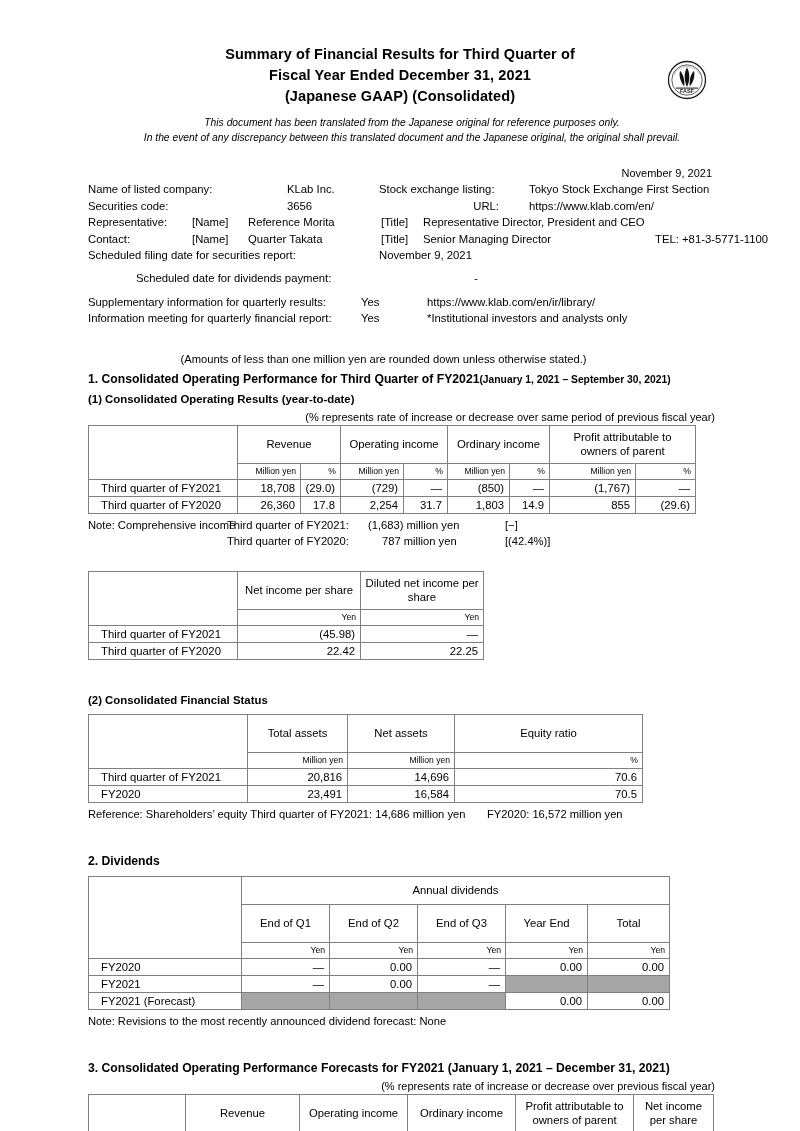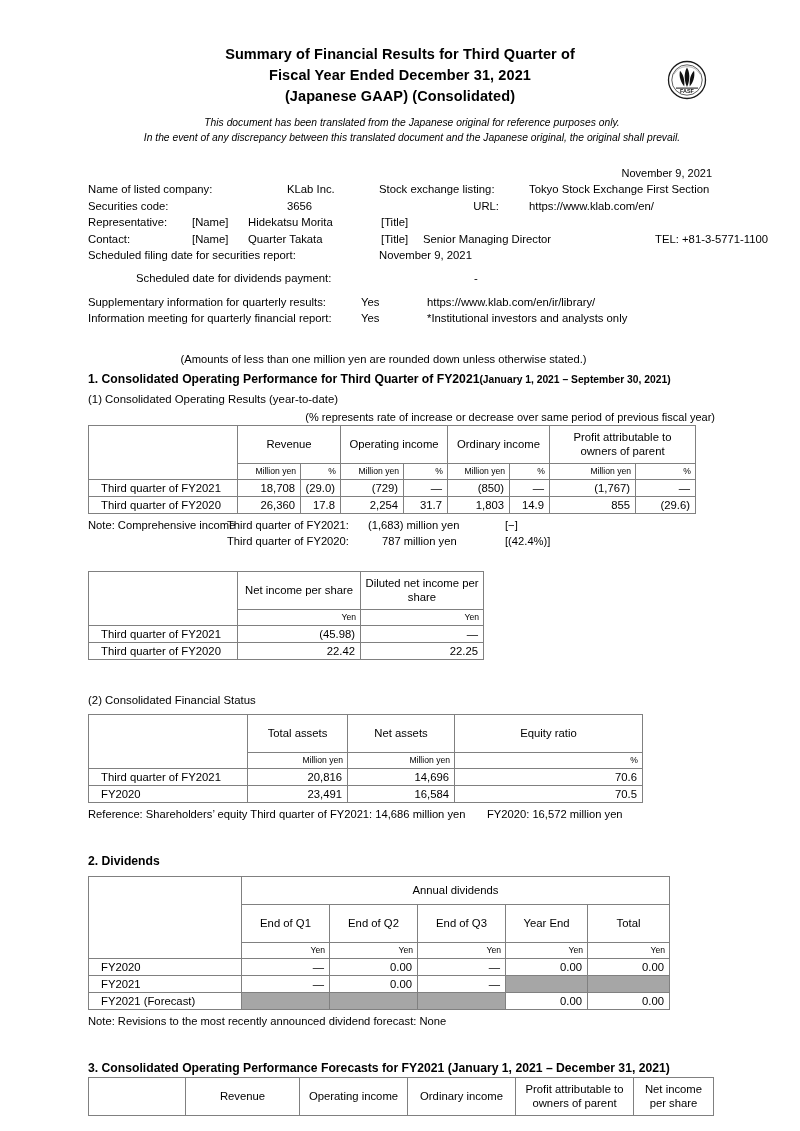--- a/index.html
+++ b/index.html
@@ -51,21 +51,21 @@
   .sp-yes { width: 66px; }
   .gap-top { margin-top: 6px; margin-left: 48px; }
   .gap-top2 { margin-top: 7px; }
 
   
   .note-center { text-align: center; font-size: 11.2px; margin: 26px 0 5px 0; padding-right: 33px; }
   .sec-h {
     font-size: 12.2px; font-weight: bold; margin: 0 0 0 88px; line-height: 18px;
   }
   .sec-h .small { font-size: 10.3px; }
-  .sub-h { font-size: 11.4px; font-weight: normal; margin: 2px 0 0 88px; line-height: 17px; }
+  .sub-h { font-size: 11.4px; font-weight: bold; margin: 2px 0 0 88px; line-height: 17px; }
   .pct-note { font-size: 11px; text-align: right; margin: 3px 85px 2px 0; }
 
   
   table { border-collapse: collapse; font-size: 11.3px; }
   table.ft { margin-left: 88px; }
   table.ft td, table.ft th {
     border: 1px solid #808080;
     padding: 0 4px;
     font-weight: normal;
     vertical-align: middle;
@@ -124,22 +124,23 @@
     </div>
     <div class="info-row">
       <span class="c-lbl">Securities code:</span>
       <span class="c-val">3656</span>
       <span class="c-lbl2r">URL:</span>
       <span class="c-val2">https://www.klab.com/en/</span>
     </div>
     <div class="info-row">
       <span style="width:104px">Representative:</span>
       <span class="n-tag">[Name]</span>
-      <span style="width:133px">Hidekatsu Morita</span>
+      <span style="width:133px">Reference Morita</span>
       <span class="t-tag">[Title]</span>
+      <span>Representative Director, President and CEO</span>
     </div>
     <div class="info-row">
       <span style="width:104px">Contact:</span>
       <span class="n-tag">[Name]</span>
       <span style="width:133px">Quarter Takata</span>
       <span class="t-tag">[Title]</span>
       <span class="t-val">Senior Managing Director</span>
       <span>TEL: +81-3-5771-1100</span>
     </div>
     <div class="info-row">
@@ -345,20 +346,21 @@
       <td class="num">0.00</td>
     </tr>
   </tbody>
     </table>
 
   <div class="tnote">Note:  Revisions to the most recently announced dividend forecast:  None</div>
 
   <div class="spacer-30"></div>
 
   <div class="sec-h">3. Consolidated Operating Performance Forecasts for FY2021 (January 1, 2021 – December 31, 2021)</div>
+  <div class="pct-note">(% represents rate of increase or decrease over previous fiscal year)</div>
 
   <table class="ft">
     <tbody>
         <tr>
       <td rowspan="2" style="width:97px"></td>
       <td class="hdr1" colspan="2" style="width:114px">Revenue</td>
       <td class="hdr1" colspan="2" style="width:108px">Operating income</td>
       <td class="hdr1" colspan="2" style="width:108px">Ordinary income</td>
       <td class="hdr" colspan="2" style="width:118px">Profit attributable to owners of parent</td>
       <td class="hdr" style="width:80px">Net income per share</td>

